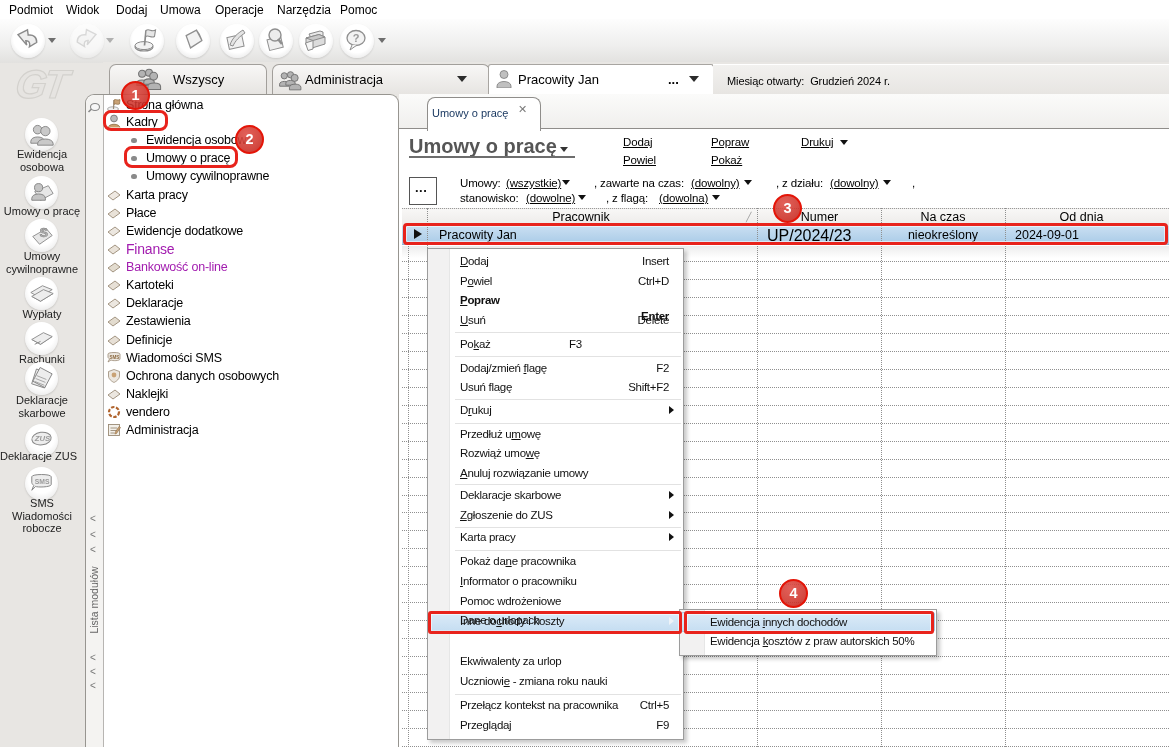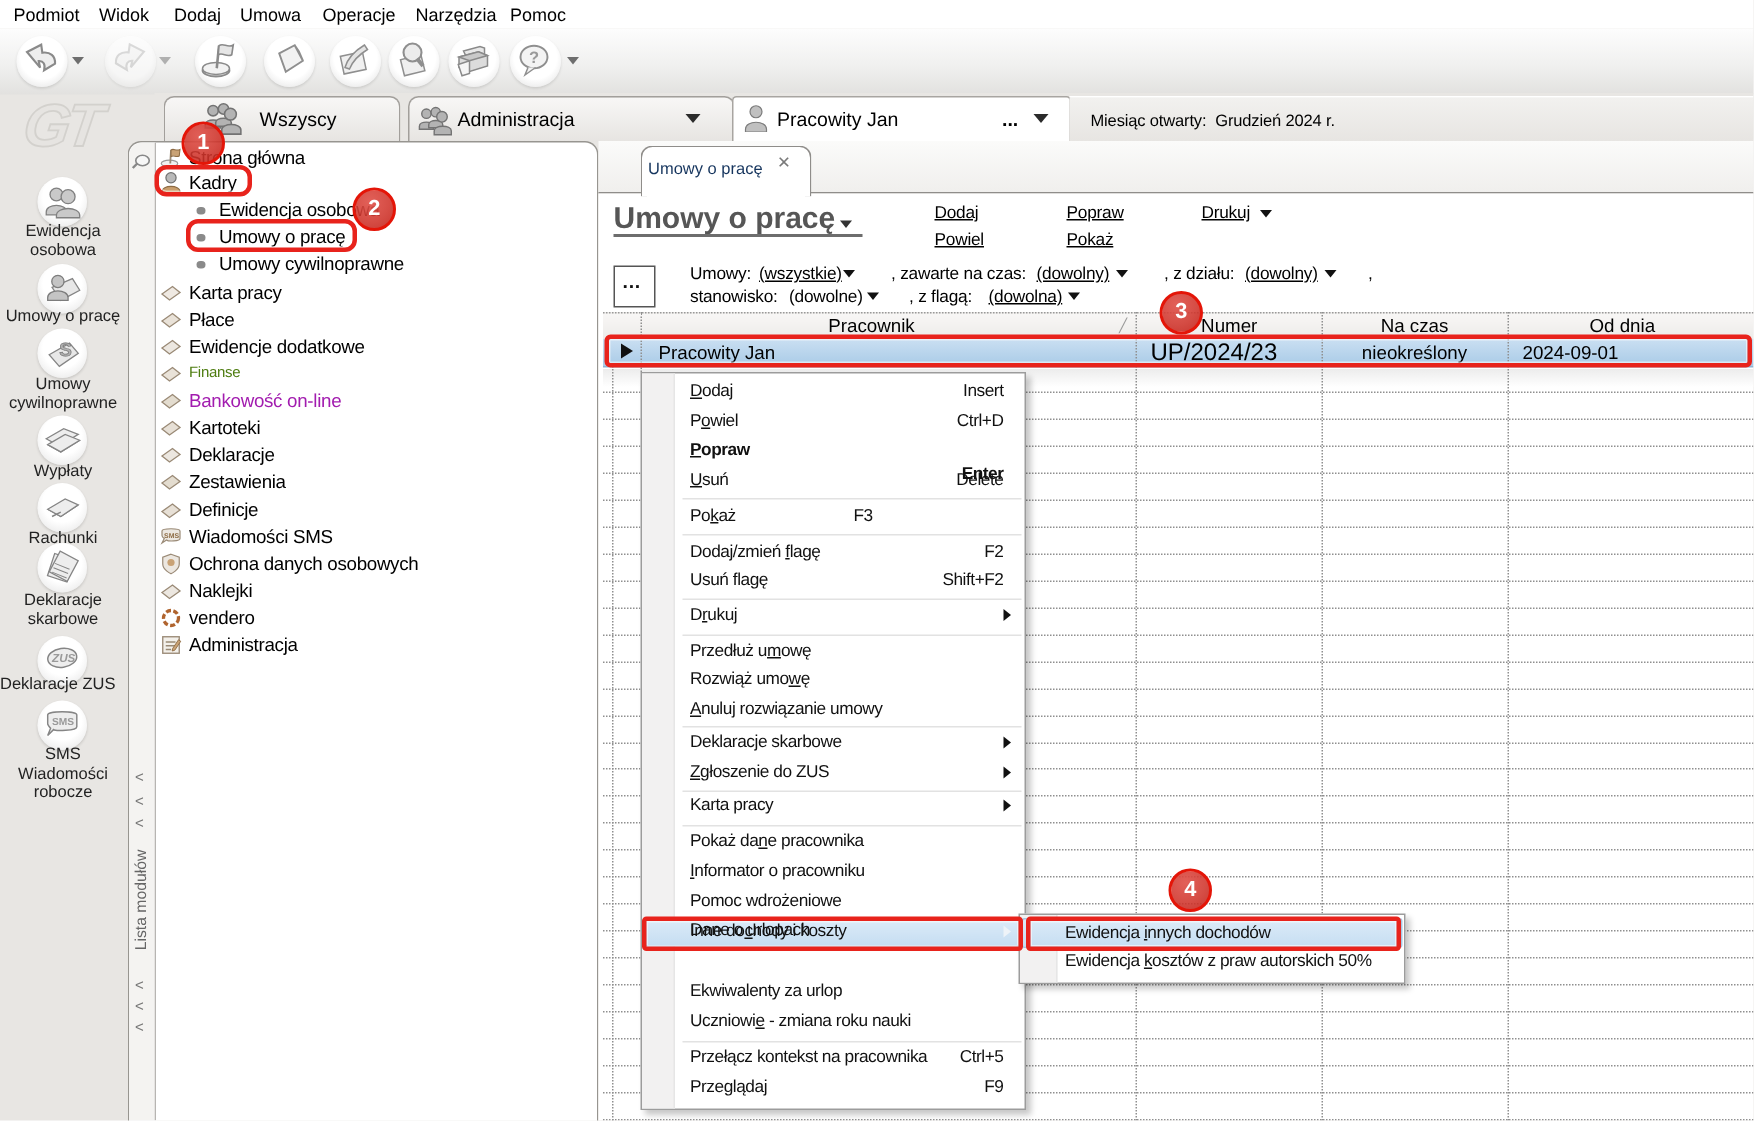--- a/index.html
+++ b/index.html
@@ -207,21 +207,21 @@
       <path d="M2 9 L9 4 L14 8 L7 13 Z" fill="#e9e2d8" stroke="#9a8a76" stroke-width="0.9"></path>
     </svg></div>
 <div class="abs" style="left:126px;top:203.5px;height:18px;line-height:18px;font-size:12.5px;letter-spacing:-0.2px;color:#000;">Płace</div>
 <div class="abs" style="left:106px;top:222.5px;width:17px;height:16px;"><svg width="16" height="16" viewBox="0 0 16 16">
       <path d="M2 9 L9 4 L14 8 L7 13 Z" fill="#ece7e0" stroke="#9a8a76" stroke-width="0.9"></path>
     </svg></div>
 <div class="abs" style="left:126px;top:221.5px;height:18px;line-height:18px;font-size:12.5px;letter-spacing:-0.2px;color:#000;">Ewidencje dodatkowe</div>
 <div class="abs" style="left:106px;top:240.5px;width:17px;height:16px;"><svg width="16" height="16" viewBox="0 0 16 16">
       <path d="M2 9 L9 4 L14 8 L7 13 Z" fill="#e9e2d8" stroke="#9a8a76" stroke-width="0.9"></path>
     </svg></div>
-<div class="abs" style="left:126px;top:239.5px;height:18px;line-height:18px;font-size:10px;letter-spacing:-0.2px;color:#4d7c0f;">Finanse</div>
+<div class="abs" style="left:126px;top:239.5px;height:18px;line-height:18px;font-size:14px;letter-spacing:-0.2px;color:#a21caf;">Finanse</div>
 <div class="abs" style="left:106px;top:258.5px;width:17px;height:16px;"><svg width="16" height="16" viewBox="0 0 16 16">
       <path d="M2 9 L9 4 L14 8 L7 13 Z" fill="#e3dccf" stroke="#9a8a76" stroke-width="0.9"></path>
     </svg></div>
 <div class="abs" style="left:126px;top:257.5px;height:18px;line-height:18px;font-size:12.5px;letter-spacing:-0.2px;color:#a21caf;">Bankowość on-line</div>
 <div class="abs" style="left:106px;top:277px;width:17px;height:16px;"><svg width="16" height="16" viewBox="0 0 16 16">
       <path d="M2 9 L9 4 L14 8 L7 13 Z" fill="#e7e0d6" stroke="#9a8a76" stroke-width="0.9"></path>
     </svg></div>
 <div class="abs" style="left:126px;top:276px;height:18px;line-height:18px;font-size:12.5px;letter-spacing:-0.2px;color:#000;">Kartoteki</div>
 <div class="abs" style="left:106px;top:295px;width:17px;height:16px;"><svg width="16" height="16" viewBox="0 0 16 16">
       <path d="M2 9 L9 4 L14 8 L7 13 Z" fill="#ece7e0" stroke="#9a8a76" stroke-width="0.9"></path>
@@ -279,21 +279,21 @@
 <div class="abs" style="left:506px;top:177px;height:13px;line-height:13px;font-size:11.5px;letter-spacing:-0.15px;color:#000;text-decoration:underline;">(wszystkie)</div>
 <div class="abs" style="left:562px;top:180px;width:0;height:0;border-top:5px solid #111;border-left:4.5px solid transparent;border-right:4.5px solid transparent;"></div>
 <div class="abs" style="left:594px;top:177px;height:13px;line-height:13px;font-size:11.5px;letter-spacing:-0.15px;color:#000;">, zawarte na czas:</div>
 <div class="abs" style="left:691px;top:177px;height:13px;line-height:13px;font-size:11.5px;letter-spacing:-0.15px;color:#000;text-decoration:underline;">(dowolny)</div>
 <div class="abs" style="left:744px;top:180px;width:0;height:0;border-top:5px solid #111;border-left:4.5px solid transparent;border-right:4.5px solid transparent;"></div>
 <div class="abs" style="left:776px;top:177px;height:13px;line-height:13px;font-size:11.5px;letter-spacing:-0.15px;color:#000;">, z działu:</div>
 <div class="abs" style="left:830px;top:177px;height:13px;line-height:13px;font-size:11.5px;letter-spacing:-0.15px;color:#000;text-decoration:underline;">(dowolny)</div>
 <div class="abs" style="left:883px;top:180px;width:0;height:0;border-top:5px solid #111;border-left:4.5px solid transparent;border-right:4.5px solid transparent;"></div>
 <div class="abs" style="left:912px;top:177px;height:13px;line-height:13px;font-size:11.5px;letter-spacing:-0.15px;color:#000;">,</div>
 <div class="abs" style="left:460px;top:192px;height:13px;line-height:13px;font-size:11.5px;letter-spacing:-0.15px;color:#000;">stanowisko:</div>
-<div class="abs" style="left:526px;top:192px;height:13px;line-height:13px;font-size:11.5px;letter-spacing:-0.15px;color:#000;">(dowolne)</div>
+<div class="abs" style="left:526px;top:192px;height:13px;line-height:13px;font-size:11.5px;letter-spacing:-0.15px;color:#000;text-decoration:underline;">(dowolne)</div>
 <div class="abs" style="left:578px;top:195px;width:0;height:0;border-top:5px solid #111;border-left:4.5px solid transparent;border-right:4.5px solid transparent;"></div>
 <div class="abs" style="left:606px;top:192px;height:13px;line-height:13px;font-size:11.5px;letter-spacing:-0.15px;color:#000;">, z flagą:</div>
 <div class="abs" style="left:659px;top:192px;height:13px;line-height:13px;font-size:11.5px;letter-spacing:-0.15px;color:#000;text-decoration:underline;">(dowolna)</div>
 <div class="abs" style="left:712px;top:195px;width:0;height:0;border-top:5px solid #111;border-left:4.5px solid transparent;border-right:4.5px solid transparent;"></div>
 <div class="abs" style="left:402px;top:208px;width:767px;height:18px;background:linear-gradient(#f8f7f6,#eceae8);border-top:1px dotted #999;"></div>
 <div class="abs" style="left:427px;width:308px;text-align:center;top:210px;height:15px;line-height:15px;font-size:12.5px;color:#000;">Pracownik</div>
 <div class="abs" style="left:758px;width:123px;text-align:center;top:210px;height:15px;line-height:15px;font-size:12.5px;color:#000;">Numer</div>
 <div class="abs" style="left:881px;width:124px;text-align:center;top:210px;height:15px;line-height:15px;font-size:12.5px;color:#000;">Na czas</div>
 <div class="abs" style="left:1005px;width:153px;text-align:center;top:210px;height:15px;line-height:15px;font-size:12.5px;color:#000;">Od dnia</div>
 <div class="abs" style="left:746px;top:212px;font-size:9px;color:#9a9a9a;">╱</div>

